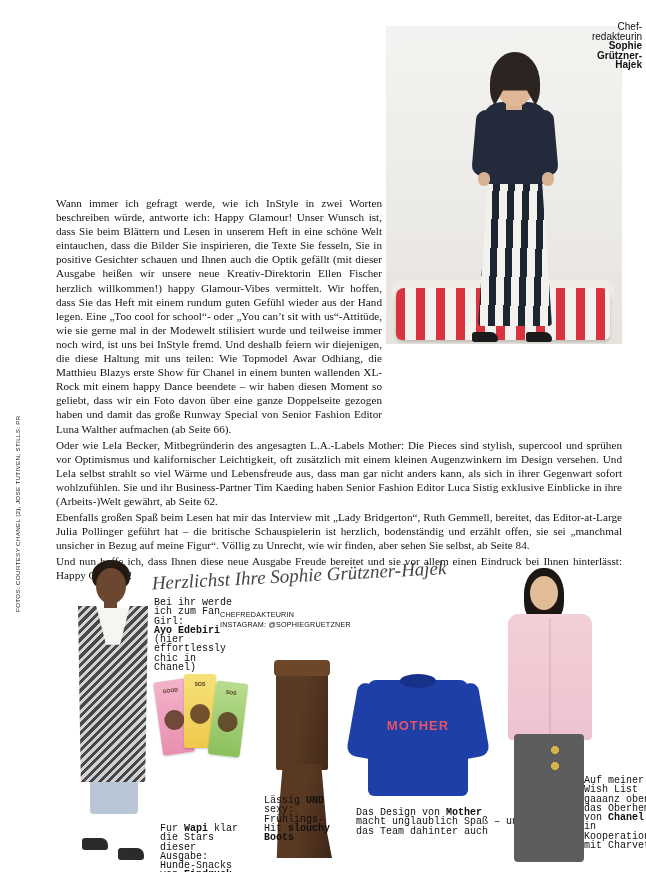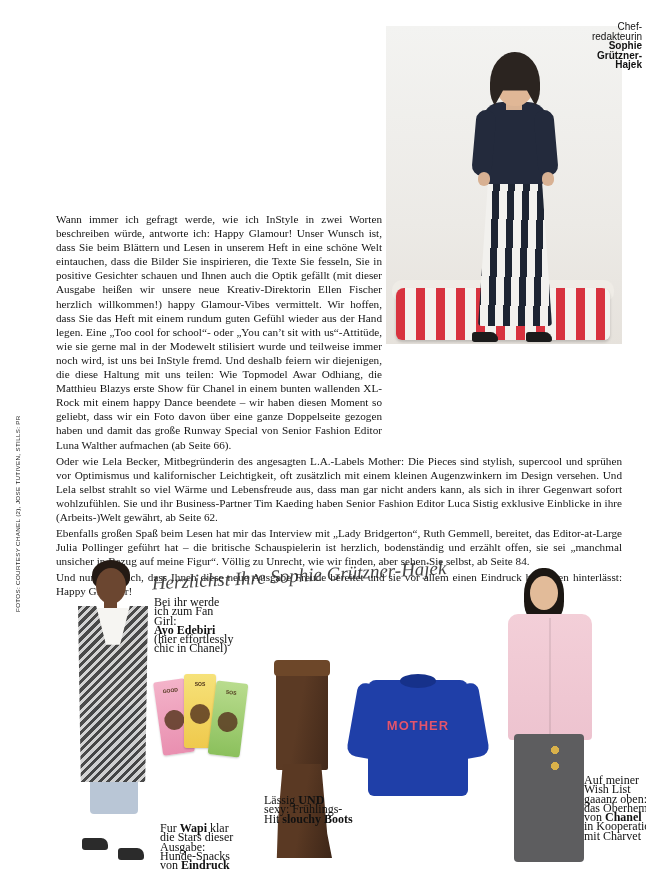--- a/index.html
+++ b/index.html
@@ -197,21 +197,21 @@
   .body-copy {
     position: absolute;
     left: 56px;
     top: 196px;
     width: 566px;
     font-size: 11.2px;
     line-height: 14.1px;
     text-align: justify;
     color: #141414;
   }
-  .body-copy p { margin: 16px 0 0 0; }
+  .body-copy p { margin: 0 0 0 0; }
   .body-copy p + p { margin-top: 2px; text-indent: 0; }
   .col-wrap-top {
     width: 326px;   
   }
   .p-indent { text-indent: 14px; }
 
   
   .signature {
     position: absolute;
     left: 152px;
@@ -244,22 +244,22 @@
     top: 630px;
     font-family: "Liberation Serif", serif;
     font-size: 20px;
     color: #8c8c8c;
     letter-spacing: .2px;
   }
 
   
   .cap {
     position: absolute;
-    font-family: Liberation Serif, serif;
-    font-size: 12px;
+    font-family: Liberation Mono, monospace;
+    font-size: 10px;
     line-height: 9.3px;
     color: #111;
   }
   .cap b { font-weight: 700; }
 
   
   .ayo {
     position: absolute;
     left: 52px;
     top: 556px;
@@ -405,20 +405,24 @@
   </div>
 
   <div class="body-copy">
     <p class="col-wrap-top">Wann immer ich gefragt werde, wie ich InStyle in zwei Worten beschreiben würde, antworte ich: Happy Glamour! Unser Wunsch ist, dass Sie beim Blättern und Lesen in unserem Heft in eine schöne Welt eintauchen, dass die Bilder Sie inspirieren, die Texte Sie fesseln, Sie in positive Gesichter schauen und Ihnen auch die Optik gefällt (mit dieser Ausgabe heißen wir unsere neue Kreativ-Direktorin Ellen Fischer herzlich willkommen!) happy Glamour-Vibes vermittelt. Wir hoffen, dass Sie das Heft mit einem rundum guten Gefühl wieder aus der Hand legen. Eine „Too cool for school“- oder „You can’t sit with us“-Attitüde, wie sie gerne mal in der Modewelt stilisiert wurde und teilweise immer noch wird, ist uns bei InStyle fremd. Und deshalb feiern wir diejenigen, die diese Haltung mit uns teilen: Wie Topmodel Awar Odhiang, die Matthieu Blazys erste Show für Chanel in einem bunten wallenden XL-Rock mit einem happy Dance beendete – wir haben diesen Moment so geliebt, dass wir ein Foto davon über eine ganze Doppelseite gezogen haben und damit das große Runway Special von Senior Fashion Editor Luna Walther aufmachen (ab Seite 66).</p>
     <p>Oder wie Lela Becker, Mitbegründerin des angesagten L.A.-Labels Mother: Die Pieces sind stylish, supercool und sprühen vor Optimismus und kalifornischer Leichtigkeit, oft zusätzlich mit einem kleinen Augenzwinkern im Design versehen. Und Lela selbst strahlt so viel Wärme und Lebensfreude aus, dass man gar nicht anders kann, als sich in ihrer Gegenwart sofort wohlzufühlen. Sie und ihr Business-Partner Tim Kaeding haben Senior Fashion Editor Luca Sistig exklusive Einblicke in ihre (Arbeits-)Welt gewährt, ab Seite 62.</p>
     <p>Ebenfalls großen Spaß beim Lesen hat mir das Interview mit „Lady Bridgerton“, Ruth Gemmell, bereitet, das Editor-at-Large Julia Pollinger geführt hat – die britische Schauspielerin ist herzlich, bodenständig und erzählt offen, sie sei „manchmal unsicher in Bezug auf meine Figur“. Völlig zu Unrecht, wie wir finden, aber sehen Sie selbst, ab Seite 84.</p>
     <p class="p-indent">Und nun hoffe ich, dass Ihnen diese neue Ausgabe Freude bereitet und sie vor allem einen Eindruck bei Ihnen hinterlässt: Happy Glamour!</p>
   </div>
 
   <div class="signature">Herzlichst Ihre Sophie Grützner-Hajek</div>
+  <div class="sig-credit">
+    <div>CHEFREDAKTEURIN</div>
+    <div>INSTAGRAM: @SOPHIEGRUETZNER</div>
+  </div>
 
 
   <div class="ayo">
     <div class="hair"></div>
     <div class="head"></div>
     <div class="neck"></div>
     <div class="top-white"></div>
     <div class="jeans"></div>
     <div class="vest"></div>
     <div class="shoe-l"></div>
@@ -471,20 +475,26 @@
     <b>Boots</b>
   </div>
 
   <div class="sweater">
     <div class="sw-sleeve-l"></div>
     <div class="sw-sleeve-r"></div>
     <div class="sw-body"></div>
     <div class="sw-collar"></div>
     <div class="sw-text">MOTHER</div>
   </div>
+  <div class="cap" style="left:356px; top:808px; width:178px;">
+    <span>Das Design von</span>
+    <b>Mother</b><br>
+    <span>macht unglaublich Spaß – und</span><br>
+    <span>das Team dahinter auch</span>
+  </div>
 
   <div class="chanel">
     <div class="hair"></div>
     <div class="head"></div>
     <div class="shirt"></div>
     <div class="pants"></div>
     <div class="chain"></div>
   </div>
   <div class="cap" style="left:584px; top:776px; width:76px;">
     <span>Auf meiner</span><br>

